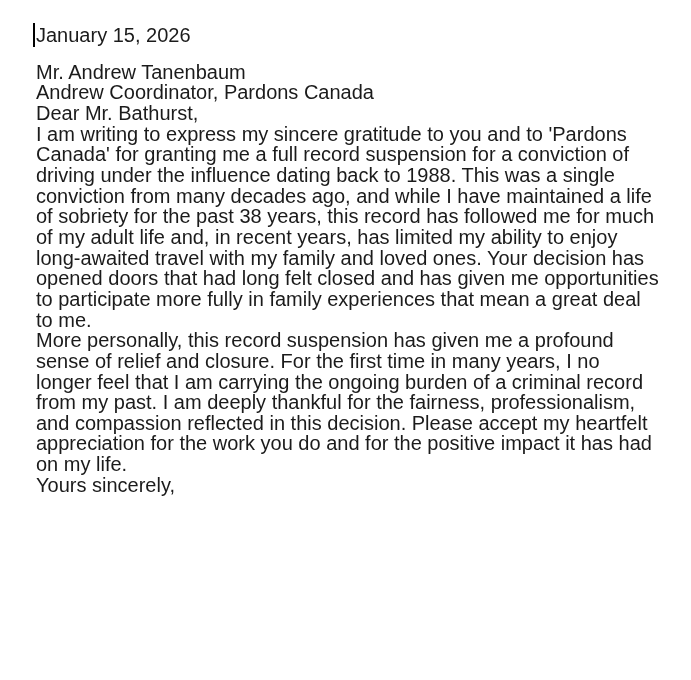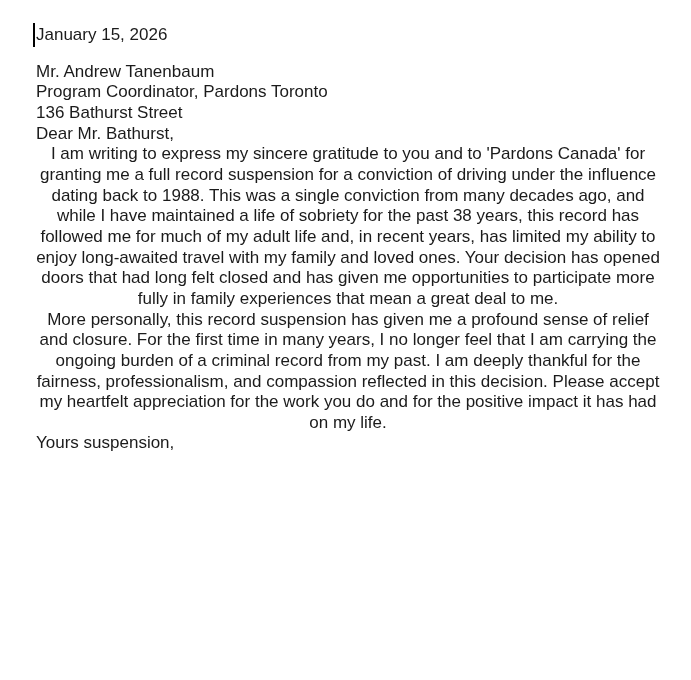--- a/index.html
+++ b/index.html
@@ -15,46 +15,45 @@
     position:relative;
   }
   .page{
     position:absolute;inset:0;
     cursor:text;
   }
   .letter{
     margin:25px 0 12px 36px;
     width:624px;
     font-family:"Liberation Sans", sans-serif;
-    font-size:17px;
+    font-size:20px;
     line-height:20.65px;
     color:var(--text-color);
   }
   .letter p{margin:0;}
   .address{margin-top:16px;}
   .salutation{margin-top:41.3px;}
-  .para{margin-top:20.65px;text-align:center;}
+  .para{margin-top:20.65px;}
   .closing{margin-top:20.65px;}
   .caret{
     position:absolute;
     left:33px;top:23px;
     width:2px;height:24px;
     background:var(--caret-color);
   }
 </style>
 </head>
 <body>
 
 <div class="page">
   <span class="caret"></span>
   <div class="letter">
     <p class="date">January 15, 2026</p>
     <div class="address">
       <p>Mr. Andrew Tanenbaum</p>
-      <p>Program Coordinator, Pardons Toronto</p>
-      <p>136 Bathurst Street</p>
+      <p>Andrew Coordinator, Pardons Canada</p>
     </div>
     <p class="salutation">Dear Mr. Bathurst,</p>
     <p class="para">I am writing to express my sincere gratitude to you and to 'Pardons Canada' for granting me a full record suspension for a conviction of driving under the influence dating back to 1988. This was a single conviction from many decades ago, and while I have maintained a life of sobriety for the past 38 years, this record has followed me for much of my adult life and, in recent years, has limited my ability to enjoy long-awaited travel with my family and loved ones. Your decision has opened doors that had long felt closed and has given me opportunities to participate more fully in family experiences that mean a great deal to me.</p>
     <p class="para">More personally, this record suspension has given me a profound sense of relief and closure. For the first time in many years, I no longer feel that I am carrying the ongoing burden of a criminal record from my past. I am deeply thankful for the fairness, professionalism, and compassion reflected in this decision. Please accept my heartfelt appreciation for the work you do and for the positive impact it has had on my life.</p>
-    <p class="closing">Yours suspension,</p>
+    <p class="closing">Yours sincerely,</p>
   </div>
 </div>
 
 </body></html>

